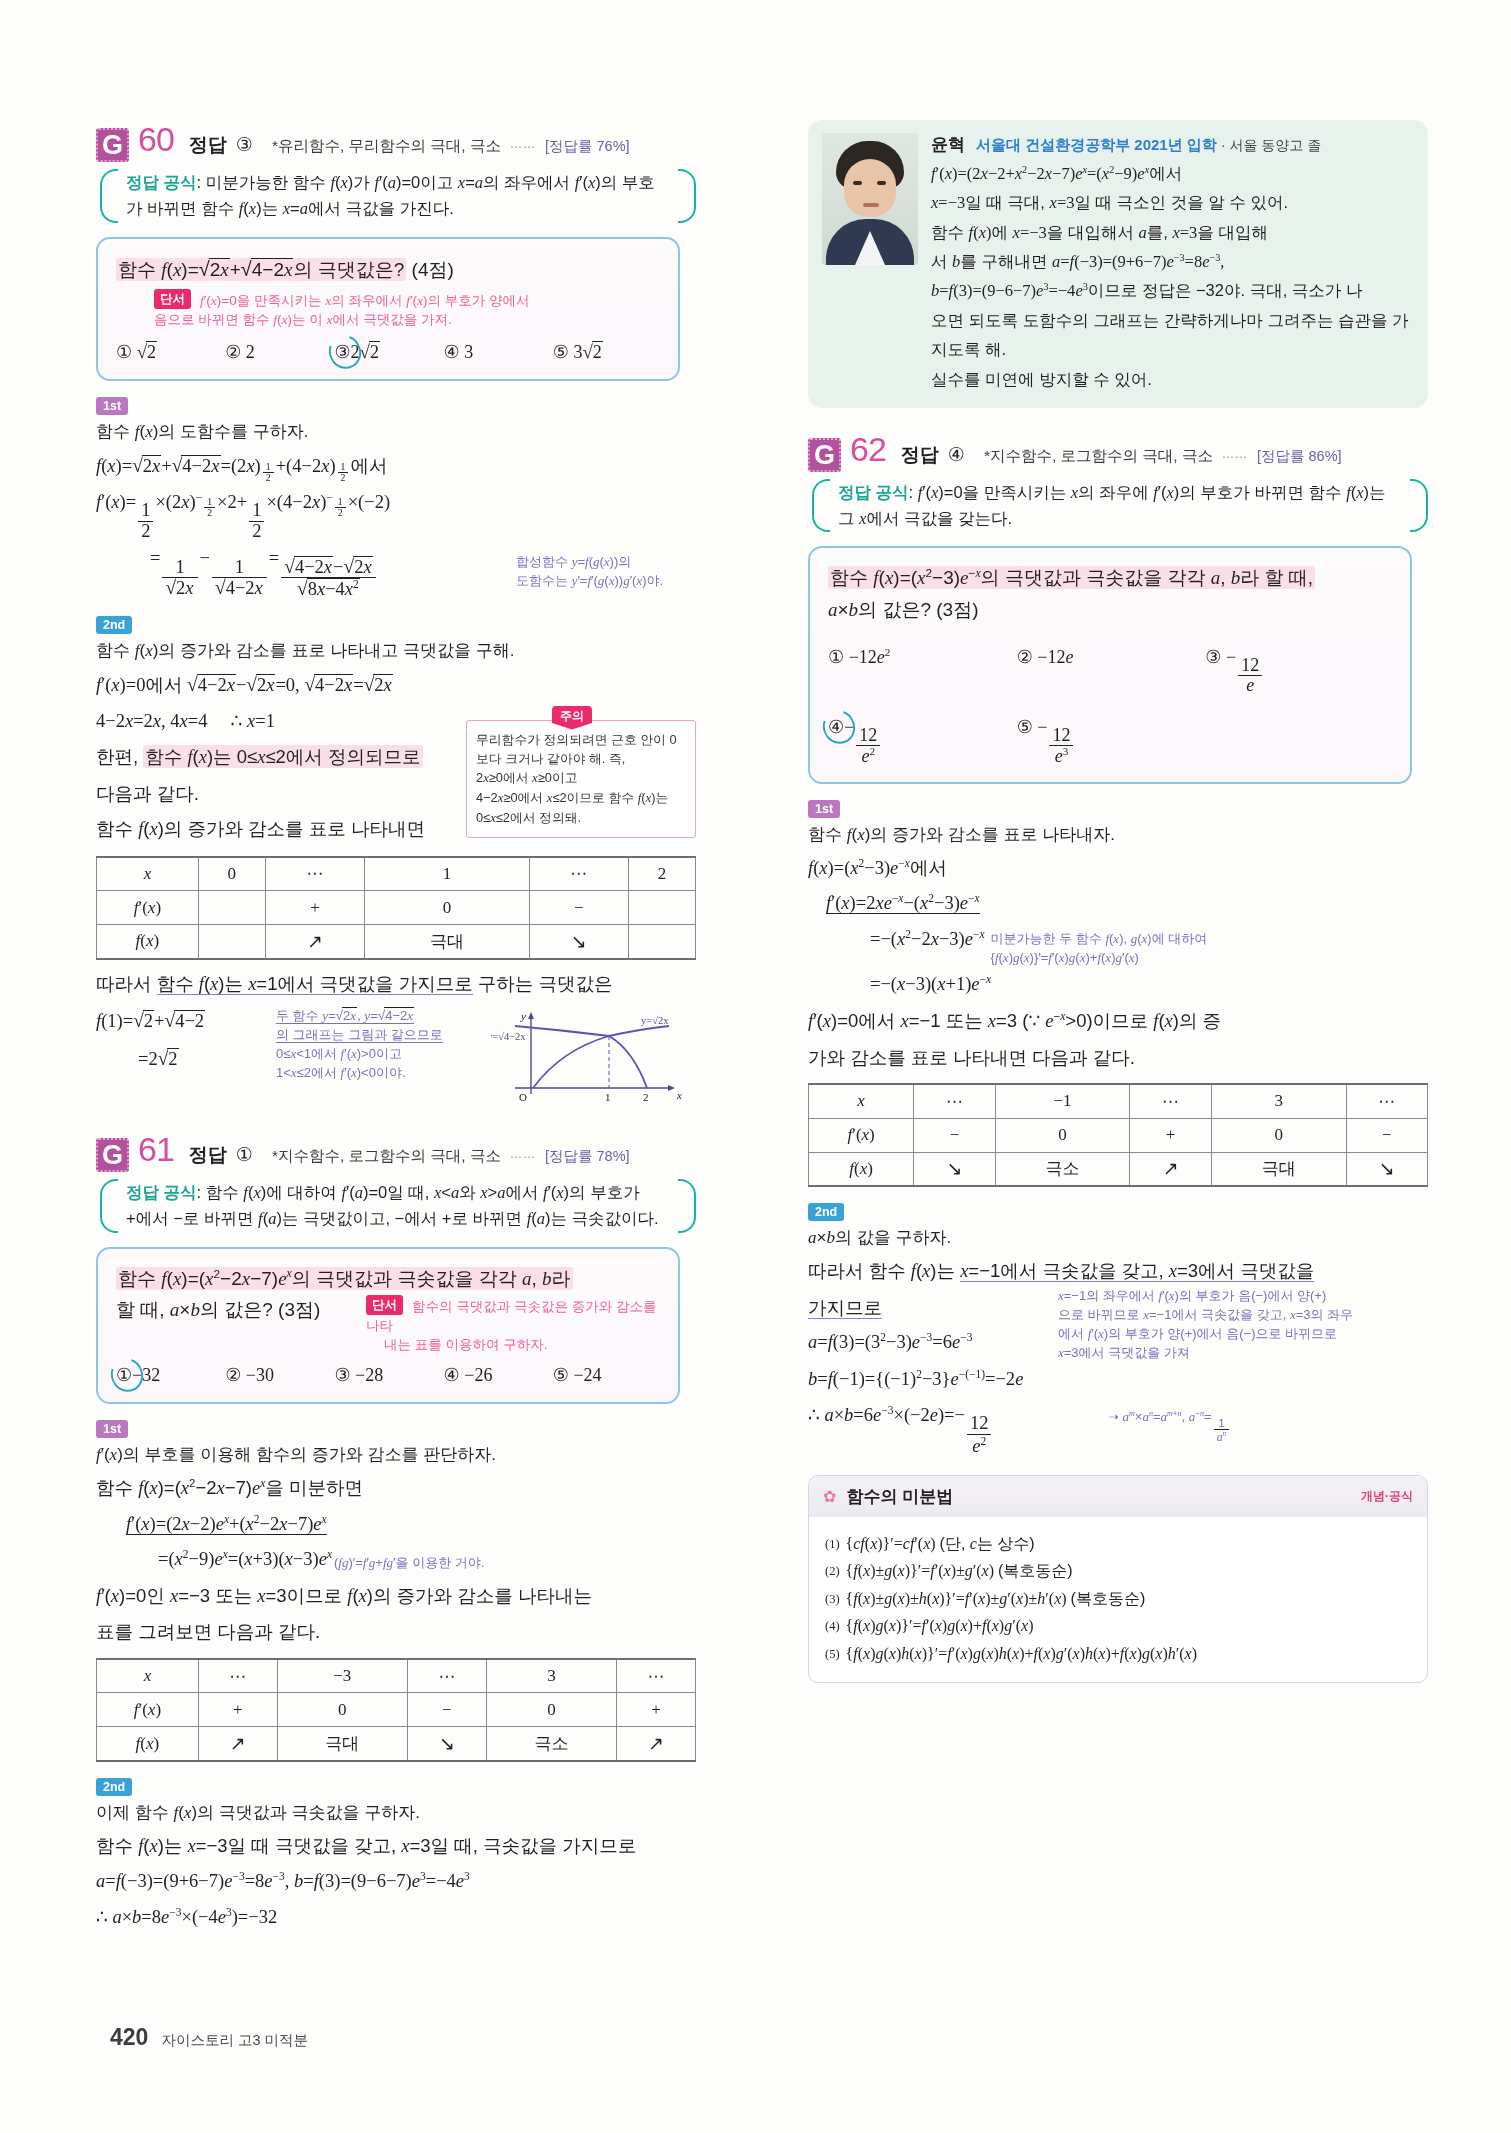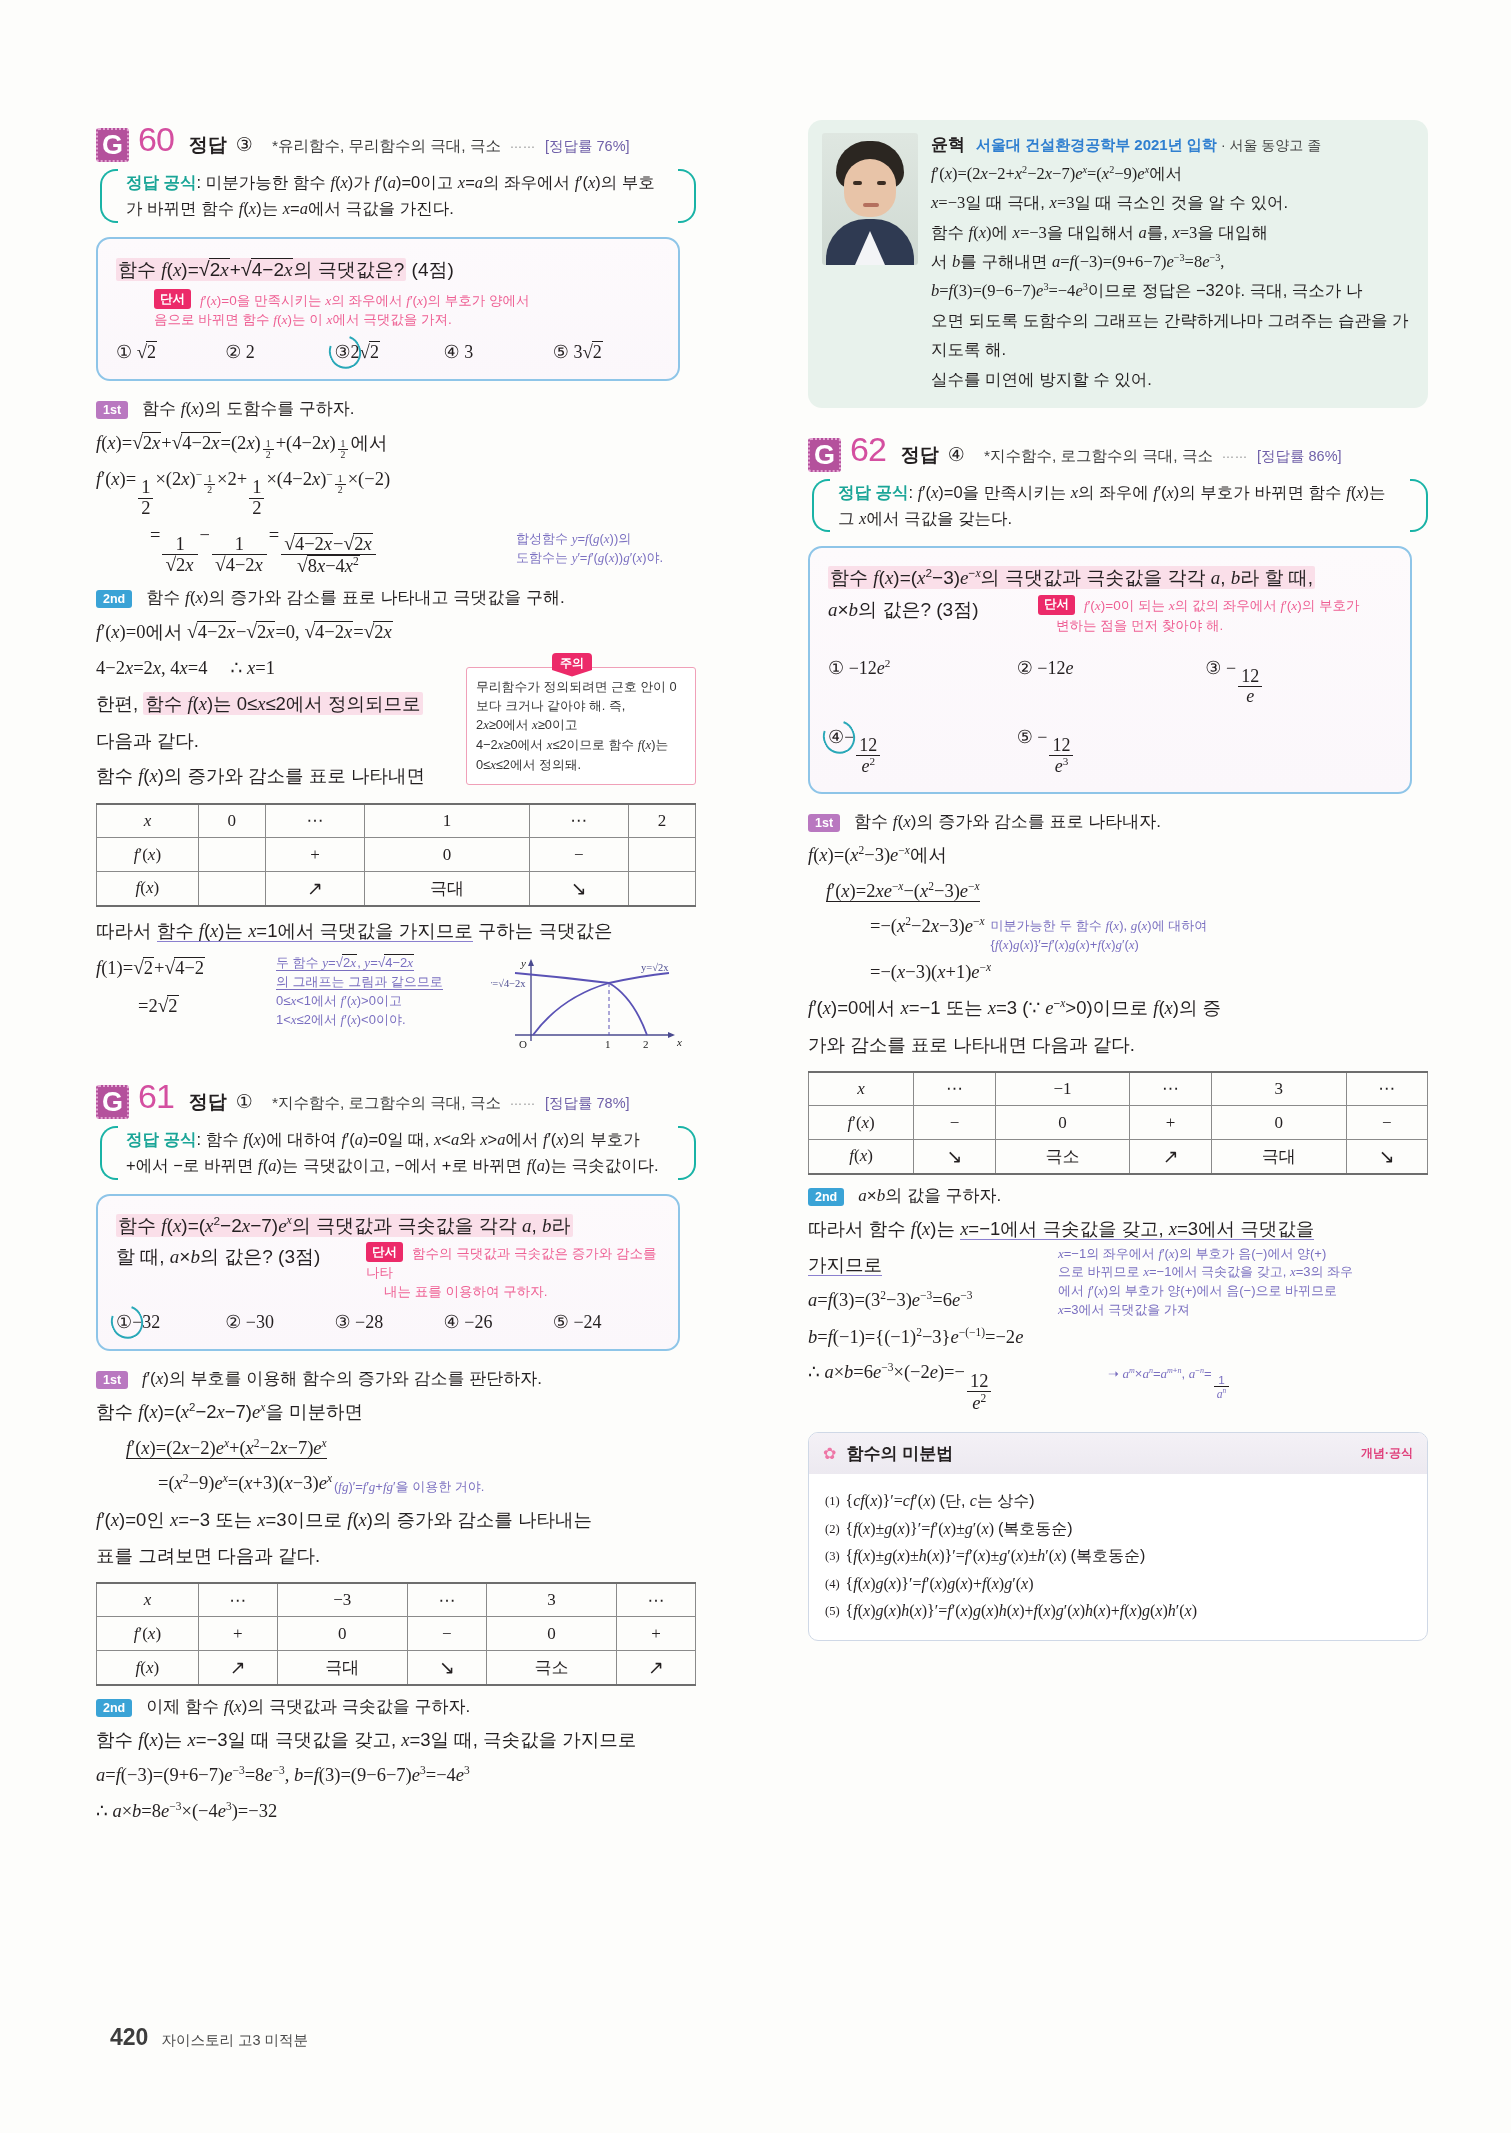--- a/index.html
+++ b/index.html
@@ -80,21 +80,21 @@
   .choices { display:flex; margin-top:12px; font-size:18px; }
   .choices .ch { flex:1; white-space:nowrap; }
   .chMark { position:relative; display:inline-block; }
   .chMark:before {
     content:""; position:absolute; left:-5px; top:-6px;
     width:28px; height:30px; border:2.4px solid #29a8b8;
     border-radius:50%; border-top-color:transparent; transform:rotate(-25deg);
   }
 
   
-  .step { display:flex; align-items:baseline; gap:14px; margin:9px 0 4px; }
+  .step { display:flex; align-items:baseline; gap:5px; margin:16px 0 4px;flex-direction:column; }
   .stepTag { display:inline-block; color:#fff; font-weight:bold;
              font-family:"Liberation Sans", sans-serif; font-size:12.5px;
              padding:2px 7px; border-radius:3px; }
   .s1 { background:#b978c0; }
   .s2 { background:#3aa3d6; }
   .stepTxt { font-size:17px; font-family:"Liberation Sans", sans-serif; }
 
   
   .line { font-size:18.5px; line-height:1.92; margin:0; }
   .line.kr { font-family:"Liberation Sans", sans-serif; }
@@ -491,24 +491,20 @@
       <div class="formulaBox">
         <p><span class="fTag">정답 공식</span><span>: <i class="mi">f</i>′(<i class="mi">x</i>)=0을 만족시키는 <i class="mi">x</i>의 좌우에 <i class="mi">f</i>′(<i class="mi">x</i>)의 부호가 바뀌면 함수 <i class="mi">f</i>(<i class="mi">x</i>)는 그 <i class="mi">x</i>에서 극값을 갖는다.</span></p>
       </div>
 
       <div class="probCard">
         <div class="probStmt">
           <span class="hl">함수 <i class="mi">f</i>(<i class="mi">x</i>)=(<i class="mi">x</i><sup>2</sup>−3)<i class="mi">e</i><sup>−<i class="mi">x</i></sup>의 극댓값과 극솟값을 각각 <i class="mi">a</i>, <i class="mi">b</i>라 할 때,</span>
         </div>
         <div class="row" style="margin-top:2px">
           <div class="probStmt" style="width:210px"><i class="mi">a</i>×<i class="mi">b</i>의 값은? (3점)</div>
-          <div style="flex:1">
-            <span class="hintTag">단서</span>
-            <span class="hintTxt"><i class="mi">f</i>′(<i class="mi">x</i>)=0이 되는 <i class="mi">x</i>의 값의 좌우에서 <i class="mi">f</i>′(<i class="mi">x</i>)의 부호가<br><span style="margin-left:18px">변하는 점을 먼저 찾아야 해.</span></span>
-          </div>
         </div>
         <div class="choices" style="margin-top:22px">
           <span class="ch">① −12<i class="mi">e</i><sup>2</sup></span>
           <span class="ch">② −12<i class="mi">e</i></span>
           <span class="ch">③ −<span class="frac">
                 <span class="num">12</span>
                 <span class="den"><i class="mi">e</i></span>
               </span></span>
         </div>
         <div class="choices" style="margin-top:20px">

